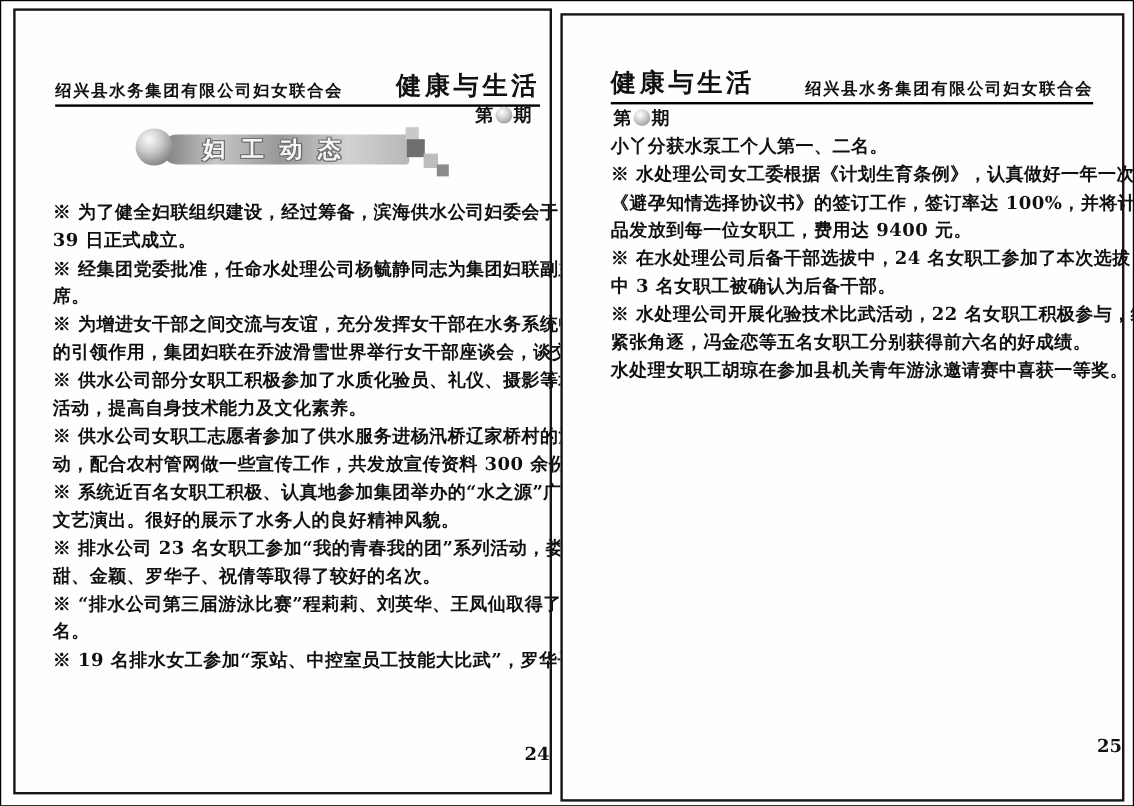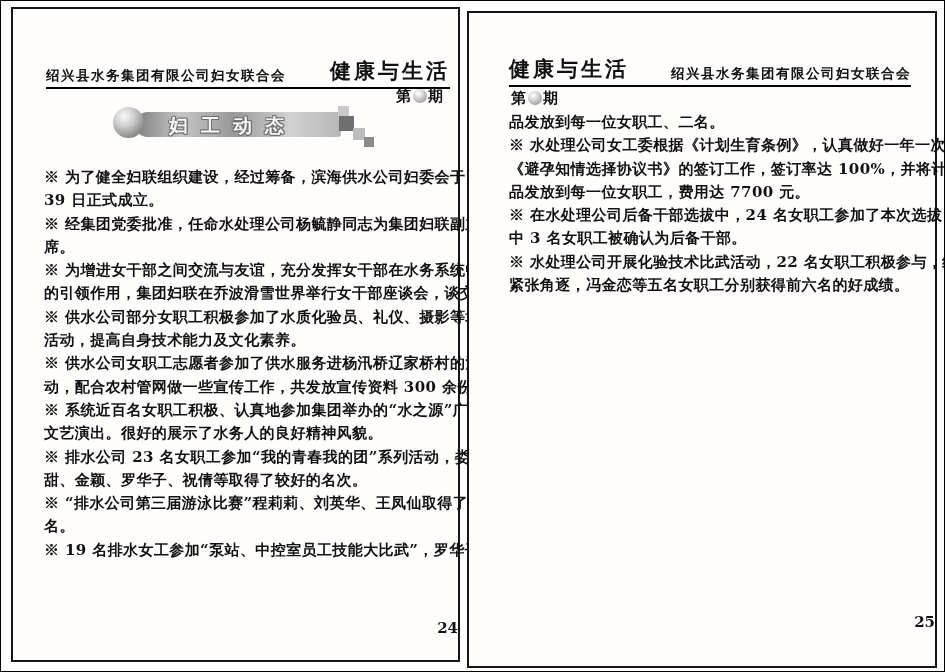--- a/index.html
+++ b/index.html
@@ -118,26 +118,27 @@
     <div class="header-row" style="left:40px; top:42px; width:402px;">
       <span class="news-title">健康与生活</span>
       <span class="org-name">绍兴县水务集团有限公司妇女联合会</span>
     </div>
 
     <div class="issue-label" style="left:42px; top:76px;">
       <span>第</span><span class="ball"></span><span>期</span>
     </div>
 
     <div class="body-text" style="left:40px; top:98px; width:406px;">
-        <div class="line">品发放到每一位女职工、二名。</div>
+        <div class="line">小丫分获水泵工个人第一、二名。</div>
         <div class="line">※ 水处理公司女工委根据《计划生育条例》，认真做好一年一次的</div>
         <div class="line">《避孕知情选择协议书》的签订工作，签订率达 100%，并将计生用</div>
-        <div class="line">品发放到每一位女职工，费用达 7700 元。</div>
+        <div class="line">品发放到每一位女职工，费用达 9400 元。</div>
         <div class="line">※ 在水处理公司后备干部选拔中，24 名女职工参加了本次选拔，其</div>
         <div class="line">中 3 名女职工被确认为后备干部。</div>
         <div class="line">※ 水处理公司开展化验技术比武活动，22 名女职工积极参与，经过</div>
         <div class="line">紧张角逐，冯金恋等五名女职工分别获得前六名的好成绩。</div>
+        <div class="line">水处理女职工胡琼在参加县机关青年游泳邀请赛中喜获一等奖。</div>
       </div>
 
     <div class="page-num" style="bottom:35px;">25</div>
   </div>
 
 </div>
 
 </body></html>

